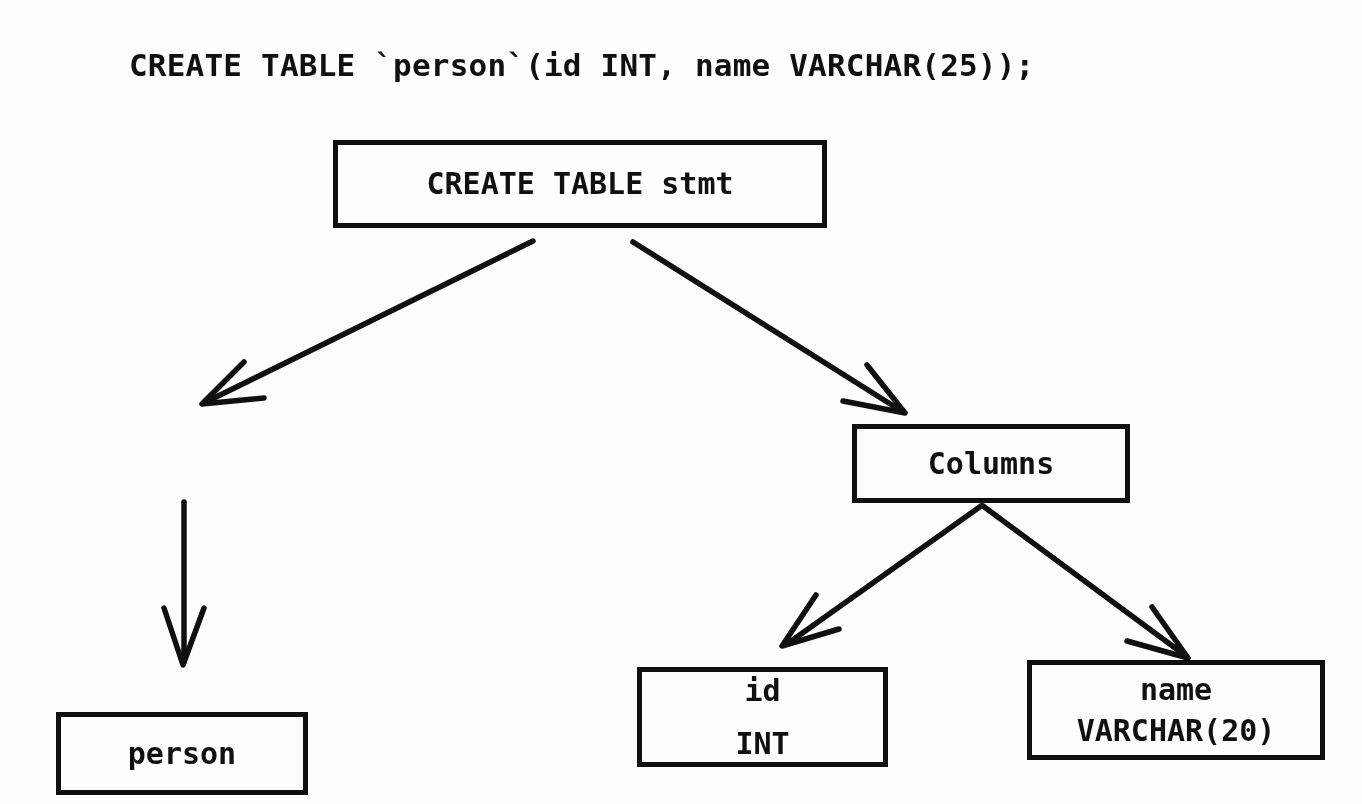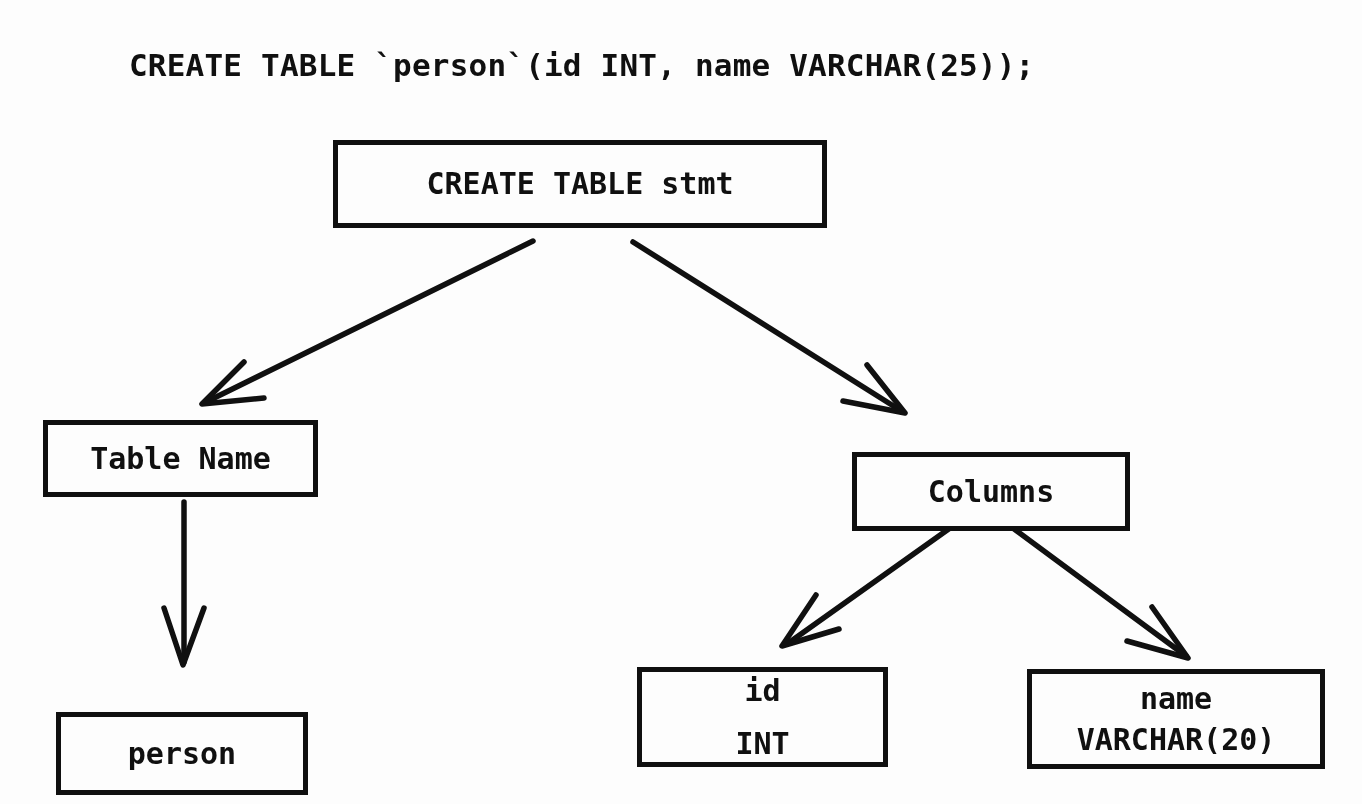--- a/index.html
+++ b/index.html
@@ -53,24 +53,24 @@
     justify-content: center;
     font-size: 30px;
     font-weight: bold;
     color: var(--ink);
     line-height: 1.38;
     white-space: pre;
     text-align: center;
   }
   .node-root       { left: 333px;  top: 140px; width: 494px; height: 88px;  }
   .node-table-name { left: 43px;   top: 420px; width: 275px; height: 77px;  }
-  .node-columns    { left: 852px;  top: 452px; width: 278px; height: 79px;  }
+  .node-columns    { left: 852px;  top: 424px; width: 278px; height: 79px;  }
   .node-person     { left: 56px;   top: 712px; width: 252px; height: 83px;  }
   .node-id         { left: 637px;  top: 667px; width: 251px; height: 100px; gap: 12px; }
-  .node-name       { left: 1027px; top: 660px; width: 298px; height: 100px; margin-top: 9px; }
+  .node-name       { left: 1027px; top: 660px; width: 298px; height: 100px; }
 </style>
 </head>
 <body>
 
 <div class="stage">
 
   <div class="sql-statement">CREATE TABLE `person`(id INT, name VARCHAR(25));</div>
 
   <svg class="edges" viewBox="0 0 1362 804">
     <g>
@@ -92,23 +92,20 @@
     <g>
       <path d="M983 506 L1186 656"></path>
       <path d="M1152 607 L1188 658 L1127 641"></path>
     </g>
   </svg>
 
   <div class="node node-root">
     <span>CREATE TABLE stmt</span>
   </div>
 
-  <div class="node node-table-name">
-    <span>Table Name</span>
-  </div>
 
   <div class="node node-columns">
     <span>Columns</span>
   </div>
 
   <div class="node node-person">
     <span>person</span>
   </div>
 
   <div class="node node-id">

